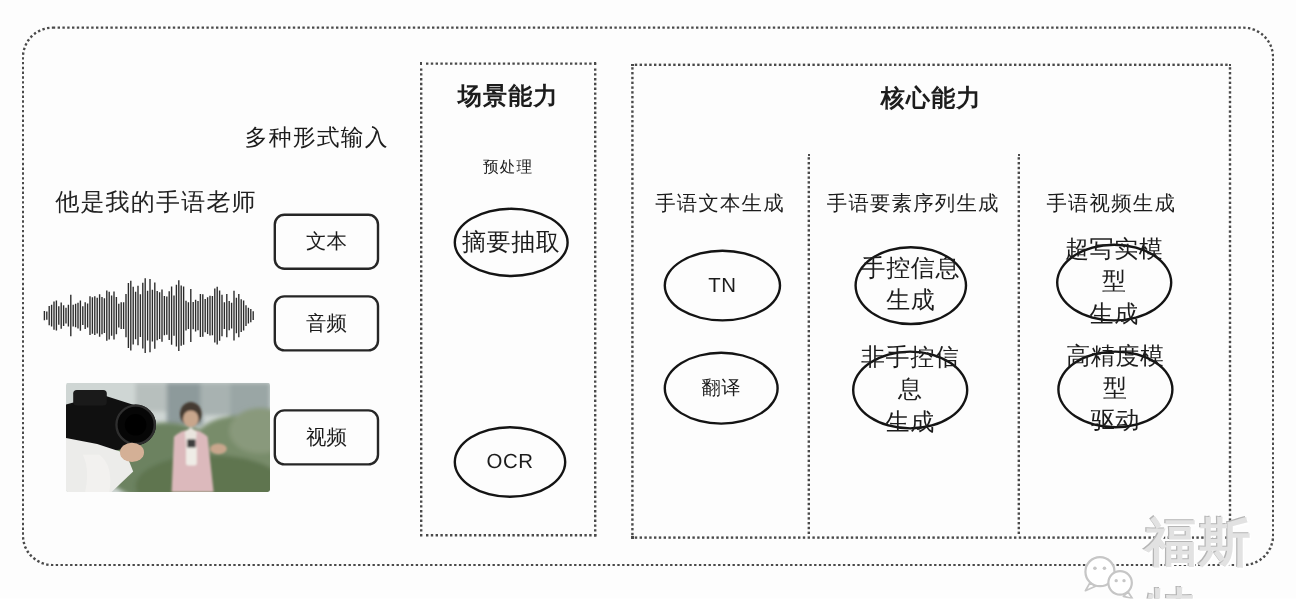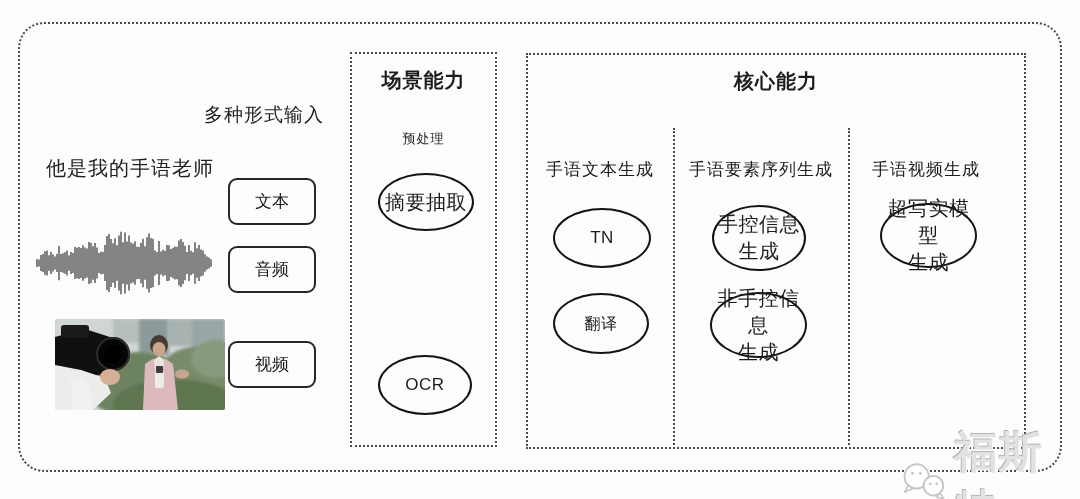--- a/index.html
+++ b/index.html
@@ -243,20 +243,24 @@
     <span>生成</span>
   </div>
   <div class="enode n-nonmanual">
     <span>非手控信息</span>
     <span>生成</span>
   </div>
   <div class="enode n-hyper">
     <span>超写实模型</span>
     <span>生成</span>
   </div>
+  <div class="enode n-precision">
+    <span>高精度模型</span>
+    <span>驱动</span>
+  </div>
 
   <div class="watermark">
     <svg width="56" height="46" viewBox="0 0 56 46">
       <circle cx="20" cy="17" r="13" fill="#ffffff" stroke="#c6c6c6" stroke-width="2"></circle>
       <path d="M11 27 l-4 7 l9 -4 Z" fill="#ffffff" stroke="#c6c6c6" stroke-width="1.6" stroke-linejoin="round"></path>
       <circle cx="15.5" cy="14" r="1.6" fill="#c6c6c6"></circle>
       <circle cx="24" cy="14" r="1.6" fill="#c6c6c6"></circle>
       <circle cx="38" cy="27" r="10.5" fill="#ffffff" stroke="#c6c6c6" stroke-width="2"></circle>
       <path d="M45 35 l4 6 l-8 -2 Z" fill="#ffffff" stroke="#c6c6c6" stroke-width="1.6" stroke-linejoin="round"></path>
       <circle cx="34.5" cy="25" r="1.5" fill="#c6c6c6"></circle>

